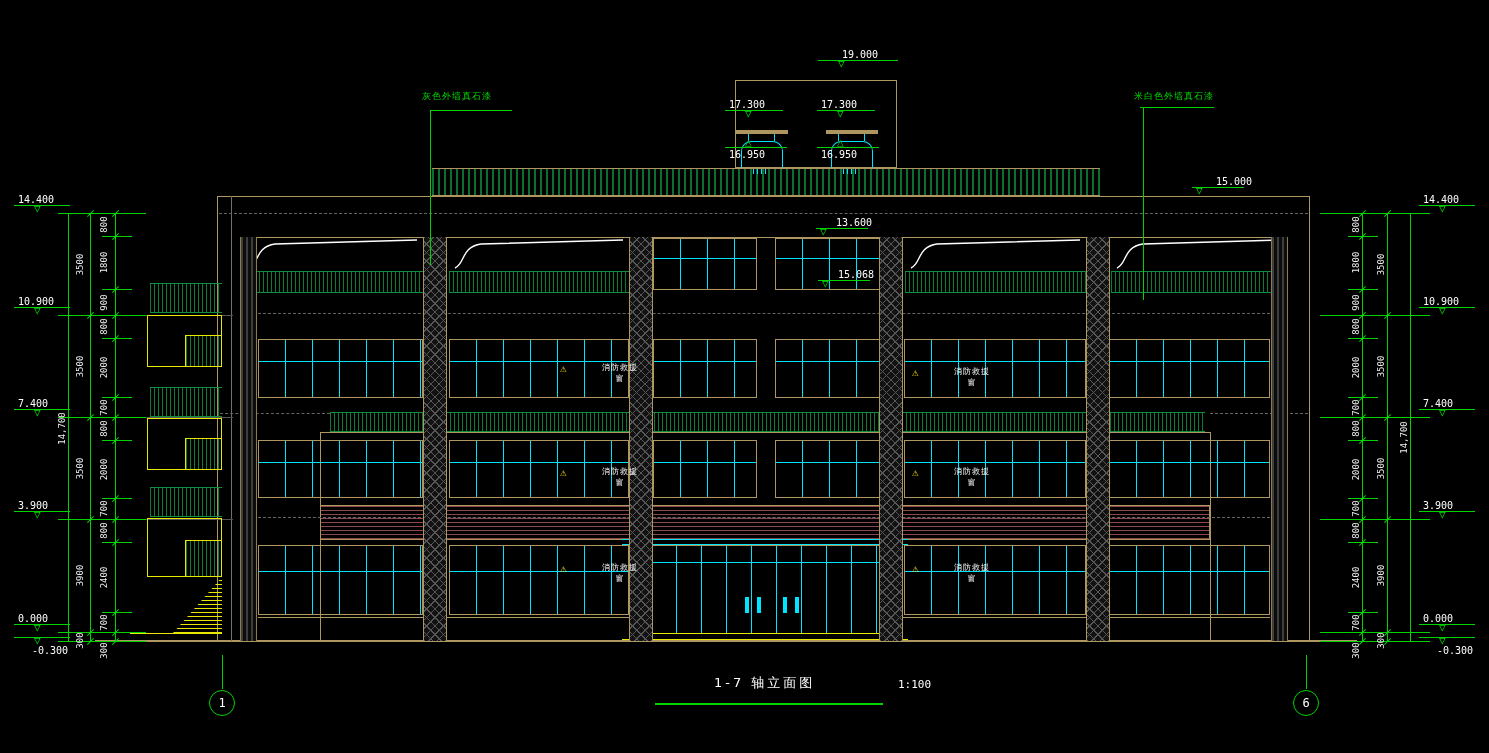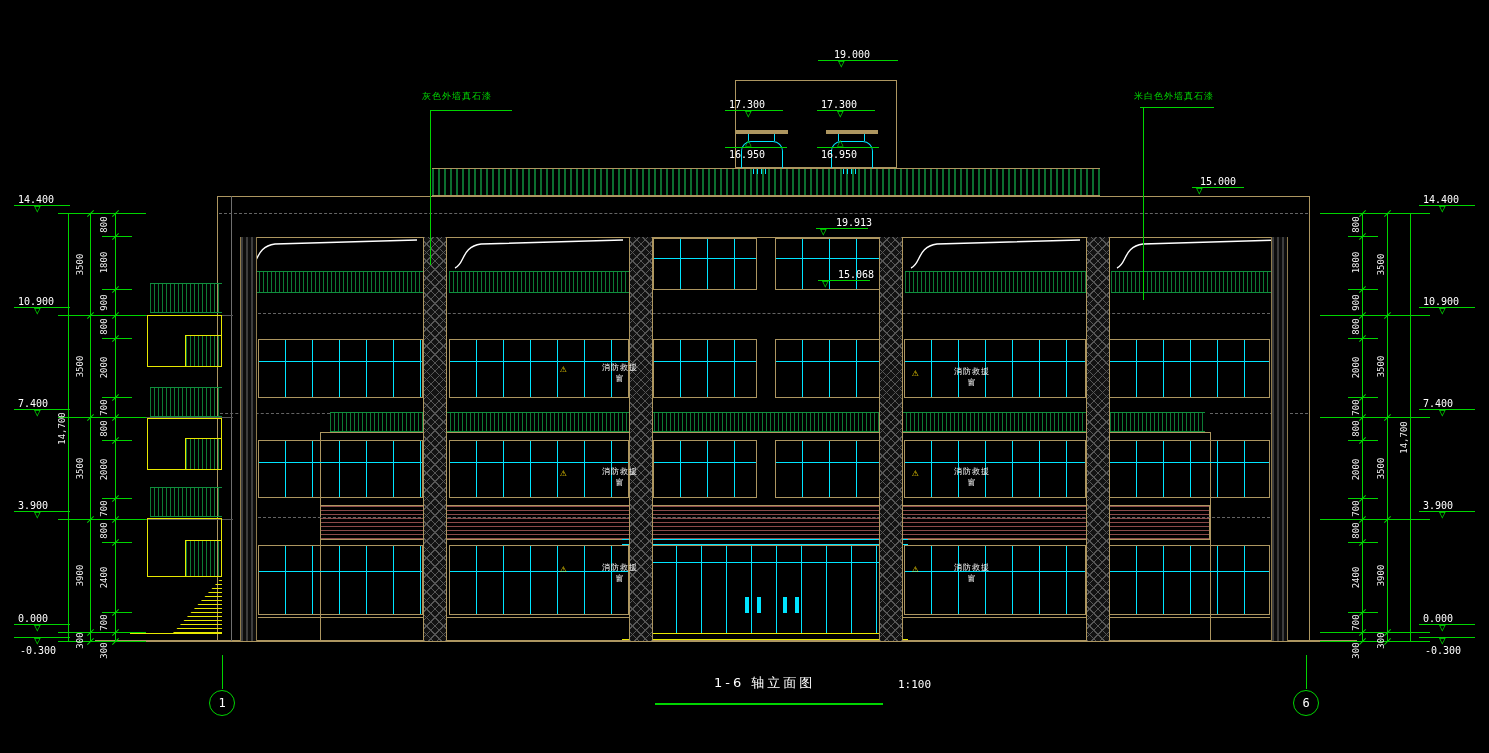--- a/index.html
+++ b/index.html
@@ -21,21 +21,21 @@
       transform:rotate(-90deg);line-height:11px;}
   .lt{font:10px "DejaVu Sans Mono",monospace;color:#fff;white-space:nowrap;}
   .mat{font:9px "DejaVu Sans",sans-serif;color:#00d400;letter-spacing:1px;white-space:nowrap;}
   .title-t{font:13px "DejaVu Sans",sans-serif;color:#fff;letter-spacing:3px;white-space:nowrap;}
   .scale-t{font:11px "DejaVu Sans Mono",monospace;color:#fff;}
   
   .lvl{width:56px;height:22px;}
   .lvl .lt{left:4px;top:0;}
   .lvl .ll{left:0;top:11px;width:100%;height:1px;background:#00d400;}
   .lvl .tri{left:20px;top:9px;color:#00d400;font-size:11px;line-height:11px;font-weight:400;font-style:normal;}
-  .lvl.neg .ll{top:2px}.lvl.neg .tri{top:0}.lvl.neg .lt{top:10px;left:6px}
+  .lvl.neg .ll{top:2px}.lvl.neg .tri{top:0}.lvl.neg .lt{top:10px;left:18px}
   .lvl.up .tri{top:1px}.lvl.up .lt{top:13px}
   
   .win{border:1px solid #ad9660;background-image:
        linear-gradient(#00e5ff,#00e5ff),
        repeating-linear-gradient(90deg,transparent 0 26px,#00e5ff 26px 27px);
        background-size:100% 1px,100% 100%;background-position:0 38%,0 0;
        background-repeat:no-repeat,repeat;}
   .cw{border-top:1px solid #ad9660;background-image:
        linear-gradient(#00e5ff,#00e5ff),
        repeating-linear-gradient(90deg,transparent 0 24px,#00e5ff 24px 25px);
@@ -201,21 +201,21 @@
     </div>
 
   <span class="mat" style="left:422px;top:90px">灰色外墙真石漆</span>
   <i class="gl" style="left:430px;top:110px;width:82px"></i>
   <i class="gv" style="left:430px;top:110px;height:155px"></i>
   <span class="mat" style="left:1134px;top:90px">米白色外墙真石漆</span>
   <i class="gl" style="left:1140px;top:107px;width:74px"></i>
   <i class="gv" style="left:1143px;top:107px;height:193px"></i>
 
   <div class="lvl" style="left:818px;top:49px;width:80px">
-      <span class="lt" style="left:16px">19.000</span>
+      <span class="lt" style="left:24px">19.000</span>
       <i class="ll"></i>
       <b class="tri">▽</b>
     </div>
   <div class="lvl" style="left:725px;top:99px;width:58px">
       <span class="lt">17.300</span>
       <i class="ll"></i>
       <b class="tri">▽</b>
     </div>
   <div class="lvl" style="left:817px;top:99px;width:58px">
       <span class="lt">17.300</span>
@@ -226,26 +226,26 @@
       <span class="lt">16.950</span>
       <i class="ll"></i>
       <b class="tri">△</b>
     </div>
   <div class="lvl up" style="left:817px;top:136px;width:62px">
       <span class="lt">16.950</span>
       <i class="ll"></i>
       <b class="tri">△</b>
     </div>
   <div class="lvl" style="left:1192px;top:176px;width:52px">
-      <span class="lt" style="left:8px">15.000</span>
+      <span class="lt" style="left:24px">15.000</span>
       <i class="ll"></i>
       <b class="tri" style="left:4px">▽</b>
     </div>
   <div class="lvl" style="left:816px;top:217px;width:52px">
-      <span class="lt" style="left:20px">19.913</span>
+      <span class="lt" style="left:20px">13.600</span>
       <i class="ll"></i>
       <b class="tri" style="left:4px">▽</b>
     </div>
   <div class="lvl" style="left:818px;top:269px;width:52px">
       <span class="lt" style="left:20px">15.068</span>
       <i class="ll"></i>
       <b class="tri" style="left:4px">▽</b>
     </div>
 
   <div class="lvl" style="left:14px;top:194px">
@@ -426,17 +426,17 @@
 
   <i class="gv" style="left:222px;top:655px;height:34px"></i>
   <div class="bub" style="left:209px;top:690px">
       <span style="position:static">1</span>
     </div>
   <i class="gv" style="left:1306px;top:655px;height:34px"></i>
   <div class="bub" style="left:1293px;top:690px">
       <span style="position:static">6</span>
     </div>
 
-  <span class="title-t" style="left:714px;top:674px">1-6 轴立面图</span>
+  <span class="title-t" style="left:714px;top:674px">1-7 轴立面图</span>
   <i class="gl" style="left:655px;top:703px;width:228px;height:2px"></i>
   <span class="scale-t" style="left:898px;top:678px">1:100</span>
 
 </div>
 
 </body></html>

